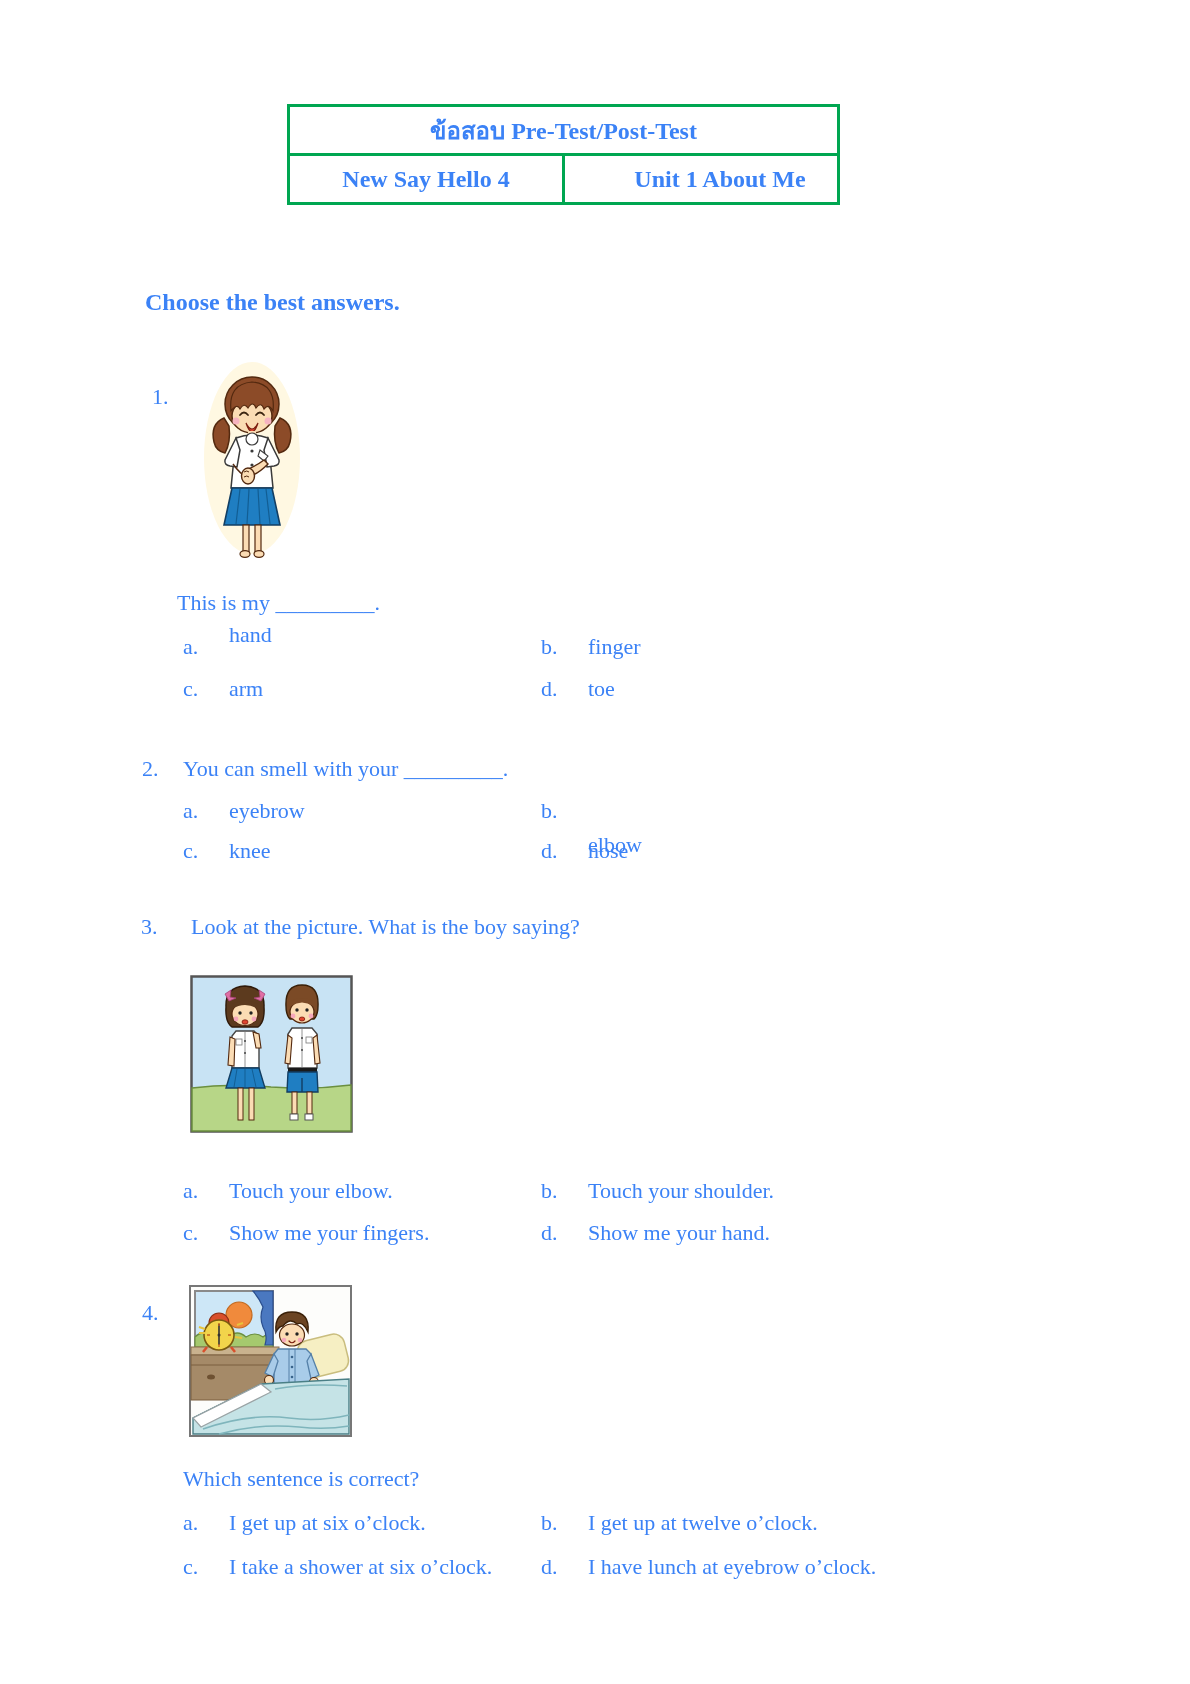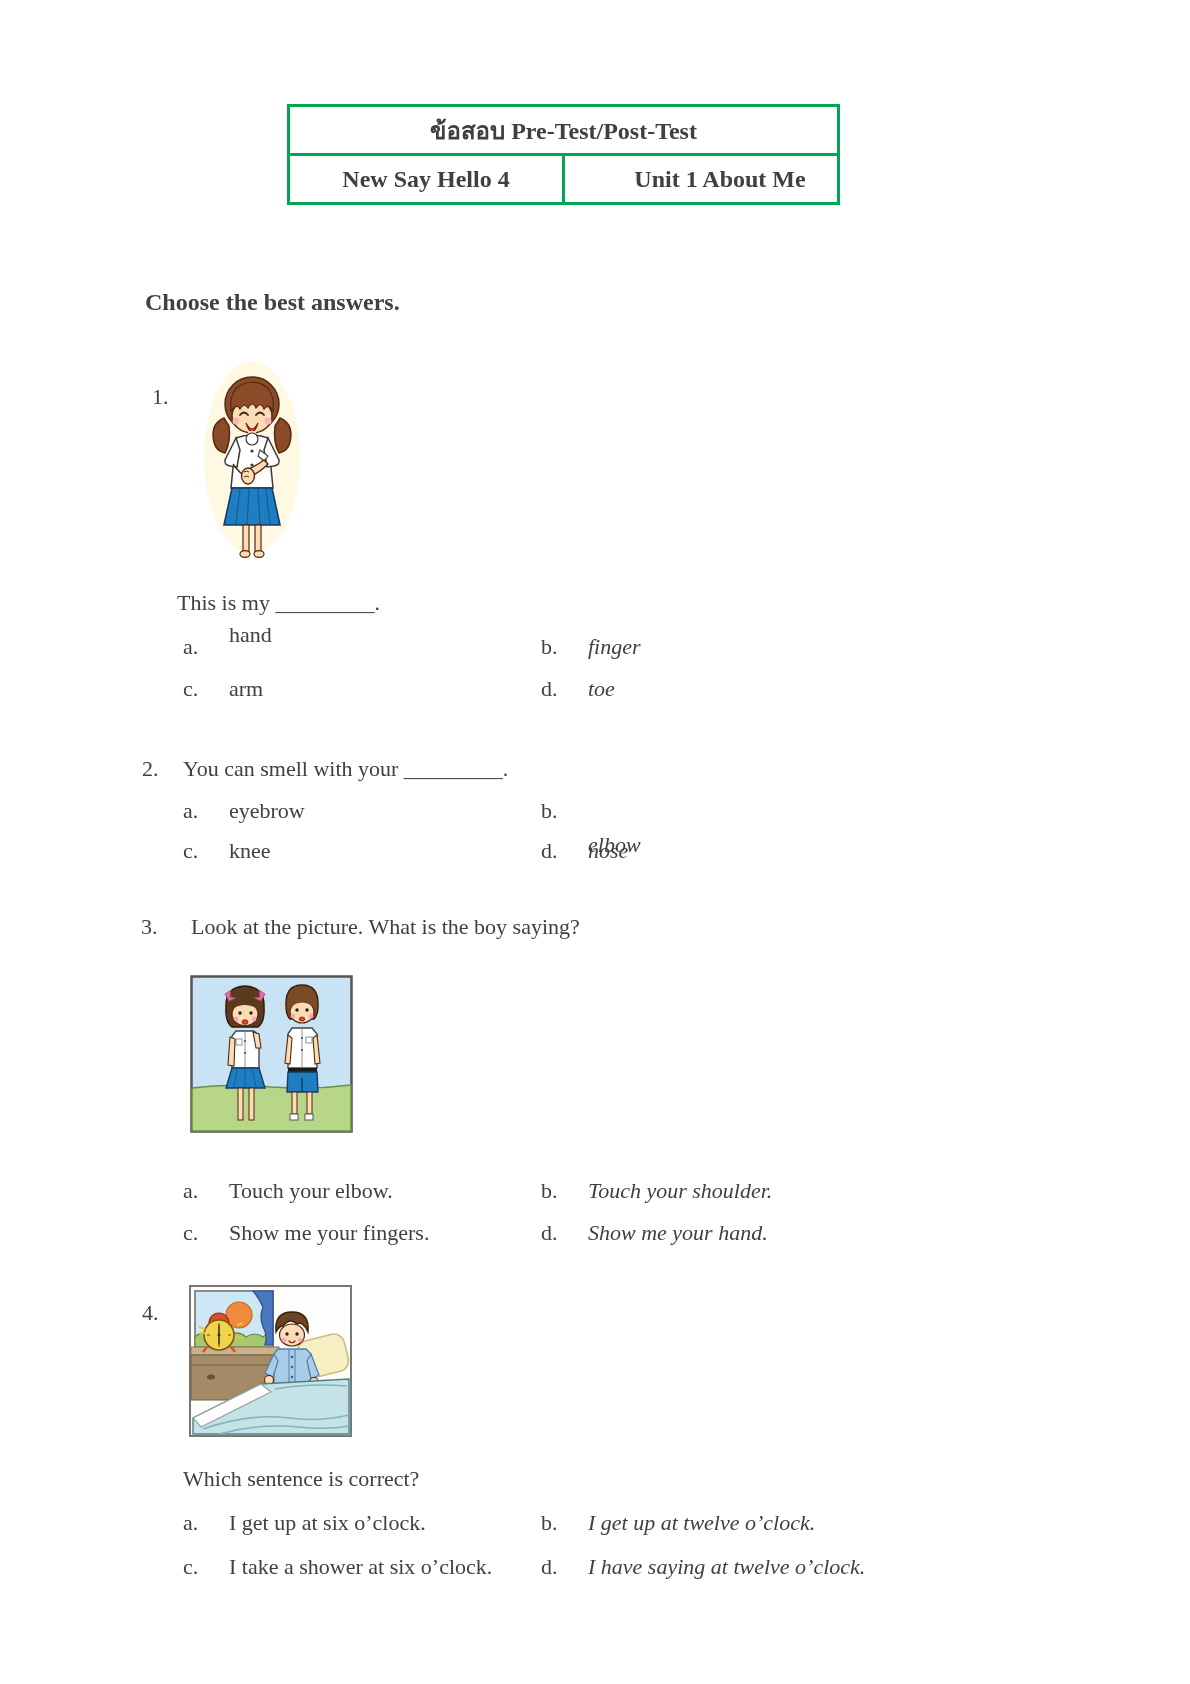--- a/index.html
+++ b/index.html
@@ -1,34 +1,34 @@
 <!DOCTYPE html>
 <html><head>
 <meta charset="utf-8">
 <style>
   html,body{margin:0;padding:0;background:#ffffff;}
   .page{
     position:relative;width:1190px;height:1684px;background:#ffffff;
-    font-family:"Liberation Serif","DejaVu Serif",serif;color:#404040;overflow:hidden;
+    font-family:"Liberation Serif","DejaVu Serif",serif;color:#3b82f6;overflow:hidden;
   }
   .abs{position:absolute;line-height:1.2;font-size:22px;white-space:nowrap;}
 
   
   .htable{position:absolute;left:287px;top:104px;width:547px;border:3px solid #00A651;background:#fff;}
   .ht-row1{height:46px;border-bottom:3px solid #00A651;display:flex;align-items:center;justify-content:center;
            font-weight:bold;font-size:24px;font-family:"Liberation Serif","DejaVu Sans",serif;}
   .ht-row2{height:46px;display:flex;}
   .ht-cell{display:flex;align-items:center;justify-content:center;font-weight:bold;font-size:24px;}
   .ht-cell-l{width:272px;border-right:3px solid #00A651;}
   .ht-cell-r{flex:1;padding-left:38px;}
 
   .instruction{font-weight:bold;font-size:24px;}
 
   
-  .ca{left:183px;} .cal{left:229px;} .cb{left:541px;} .cbl{left:588px;font-style:italic;}
+  .ca{left:183px;} .cal{left:229px;} .cb{left:541px;} .cbl{left:588px;}
 
   .pic{position:absolute;}
   svg{display:block;}
 </style>
 </head>
 <body>
 
 <div class="page">
 
   <div class="htable">
@@ -214,15 +214,15 @@
   </div>
 
   <div class="abs" style="left:183px;top:1466px;">Which sentence is correct?</div>
   <div class="abs ca" style="top:1510px;">a.</div>
   <div class="abs cal" style="top:1510px;">I get up at six o’clock.</div>
   <div class="abs cb" style="top:1510px;">b.</div>
   <div class="abs cbl" style="top:1510px;">I get up at twelve o’clock.</div>
   <div class="abs ca" style="top:1554px;">c.</div>
   <div class="abs cal" style="top:1554px;">I take a shower at six o’clock.</div>
   <div class="abs cb" style="top:1554px;">d.</div>
-  <div class="abs cbl" style="top:1554px;">I have saying at twelve o’clock.</div>
+  <div class="abs cbl" style="top:1554px;">I have lunch at eyebrow o’clock.</div>
 
 </div>
 
 </body></html>

